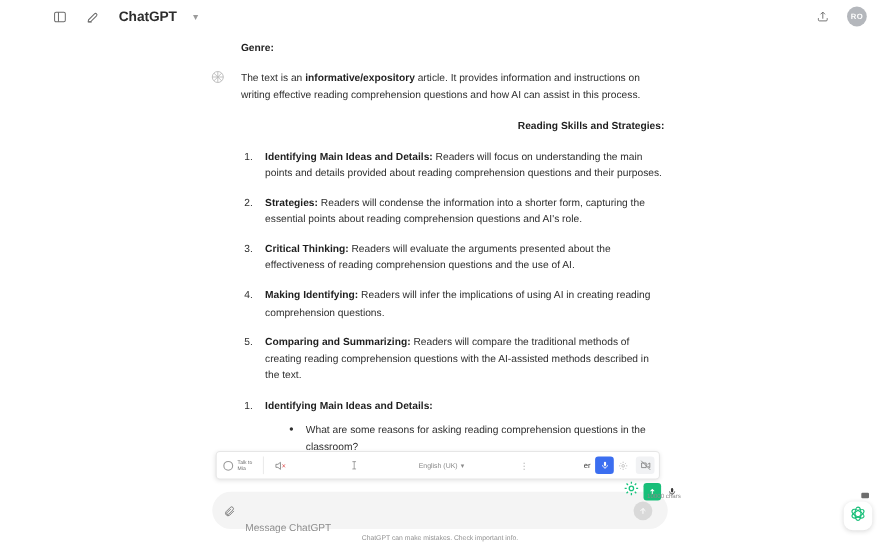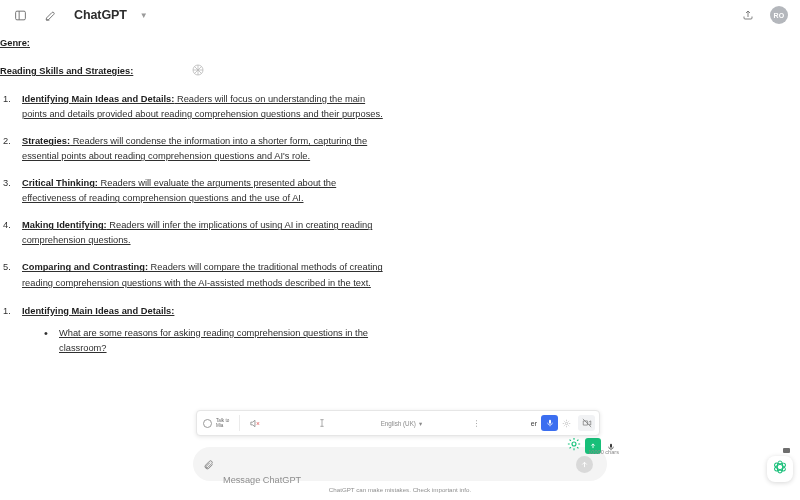--- a/index.html
+++ b/index.html
@@ -9,21 +9,21 @@
     background: #ffffff;
     overflow: hidden;
   }
   body { position: relative; }
 
   
   .topbar {
     position: absolute; top: 0; left: 0; width: 800px; height: 30px;
     display: flex; align-items: center; background: #ffffff; z-index: 30;
   }
-  .topbar-left { display: flex; align-items: center; gap: 10px; padding-left: 10px; }
+  .topbar-left { display: flex; align-items: center; gap: 10px; padding-left: 10px; margin-left: 34px; }
   .icon-btn {
     width: 20px; height: 20px; display: flex; align-items: center;
     justify-content: center; color: #6b6b6b; cursor: pointer;
   }
   .app-title {
     font-size: 12.5px; font-weight: 600; color: #2d2d2d;
     margin-left: 4px; letter-spacing: -.1px;
   }
   .chev { margin-left: 3px; color: #9b9b9b; font-size: 8px; }
   .topbar-right {
@@ -46,29 +46,30 @@
   .conversation {
     position: absolute; top: 30px; left: 0; width: 800px; height: 440px;
     overflow: hidden;
   }
   .msg { position: relative; padding: 6px 0 0 0; }
   .assistant-avatar {
     position: absolute; left: 190px; top: 32px;
     width: 16px; height: 16px;
   }
   .msg-body {
-    width: 385px;
-    font-size: 9.3px; line-height: 1.62; color: #2f2f2f; text-decoration: underline;
+    margin-left: 219px; width: 385px;
+    font-size: 9.3px; line-height: 1.62; color: #2f2f2f;
   }
   .msg-body p { margin: 0 0 13px 0; }
   .msg-body .lead { font-weight: 700; color: #1e1e1e; }
   .msg-body b { font-weight: 700; color: #1e1e1e; }
   .msg-body h4 {
     font-size: 9.3px; font-weight: 700; color: #1e1e1e;
     margin: 0 0 13px 0;
+    text-align: right;
   }
   ol.numlist { list-style: none; margin: 0 0 13px 0; padding: 0; }
   ol.numlist > li {
     position: relative; padding-left: 22px; margin-bottom: 12px;
   }
   ol.numlist > li .num {
     position: absolute; left: 3px; top: 0; color: #2f2f2f;
   }
   ul.bullets { list-style: none; margin: 7px 0 0 0; padding: 0; }
   ul.bullets > li {
@@ -213,29 +214,30 @@
     <div class="assistant-avatar">
       <svg width="16" height="16" viewBox="0 0 24 24" fill="none" stroke="#b9b9b9" stroke-width="1.2">
         <circle cx="12" cy="12" r="7.5"></circle>
         <path d="M12 4.5v15M4.5 12h15M6.7 6.7l10.6 10.6M17.3 6.7L6.7 17.3"></path>
       </svg>
     </div>
 
     <div class="msg-body">
       <p class="lead">Genre:</p>
 
+      <p><span>The text is an </span><b>informative/expository</b><span> article. It provides information and instructions on writing effective reading comprehension questions and how AI can assist in this process.</span></p>
 
       <h4>Reading Skills and Strategies:</h4>
 
       <ol class="numlist">
         <li><span class="num">1.</span><b>Identifying Main Ideas and Details:</b><span> Readers will focus on understanding the main points and details provided about reading comprehension questions and their purposes.</span></li>
         <li><span class="num">2.</span><b>Strategies:</b><span> Readers will condense the information into a shorter form, capturing the essential points about reading comprehension questions and AI's role.</span></li>
         <li><span class="num">3.</span><b>Critical Thinking:</b><span> Readers will evaluate the arguments presented about the effectiveness of reading comprehension questions and the use of AI.</span></li>
         <li><span class="num">4.</span><b>Making Identifying:</b><span> Readers will infer the implications of using AI in creating reading comprehension questions.</span></li>
-        <li><span class="num">5.</span><b>Comparing and Contrasting:</b><span> Readers will compare the traditional methods of creating reading comprehension questions with the AI-assisted methods described in the text.</span></li>
+        <li><span class="num">5.</span><b>Comparing and Summarizing:</b><span> Readers will compare the traditional methods of creating reading comprehension questions with the AI-assisted methods described in the text.</span></li>
       </ol>
 
 
       <ol class="numlist">
         <li>
           <span class="num">1.</span>
           <b>Identifying Main Ideas and Details:</b>
           <ul class="bullets">
             <li>What are some reasons for asking reading comprehension questions in the classroom?</li>
           </ul>

